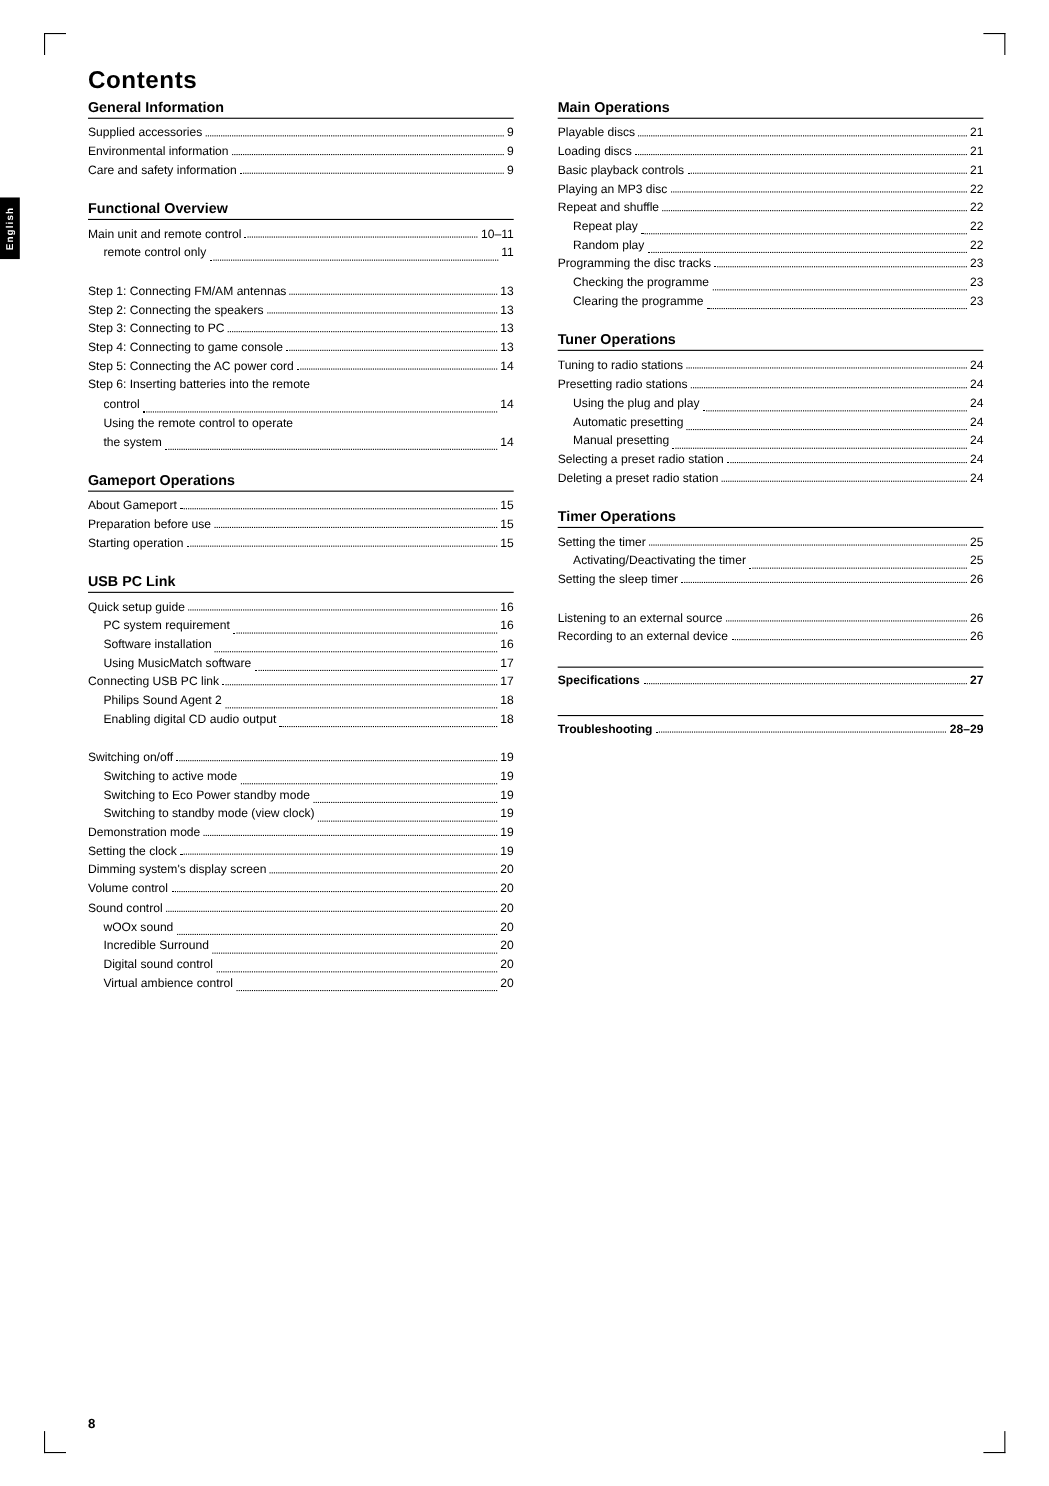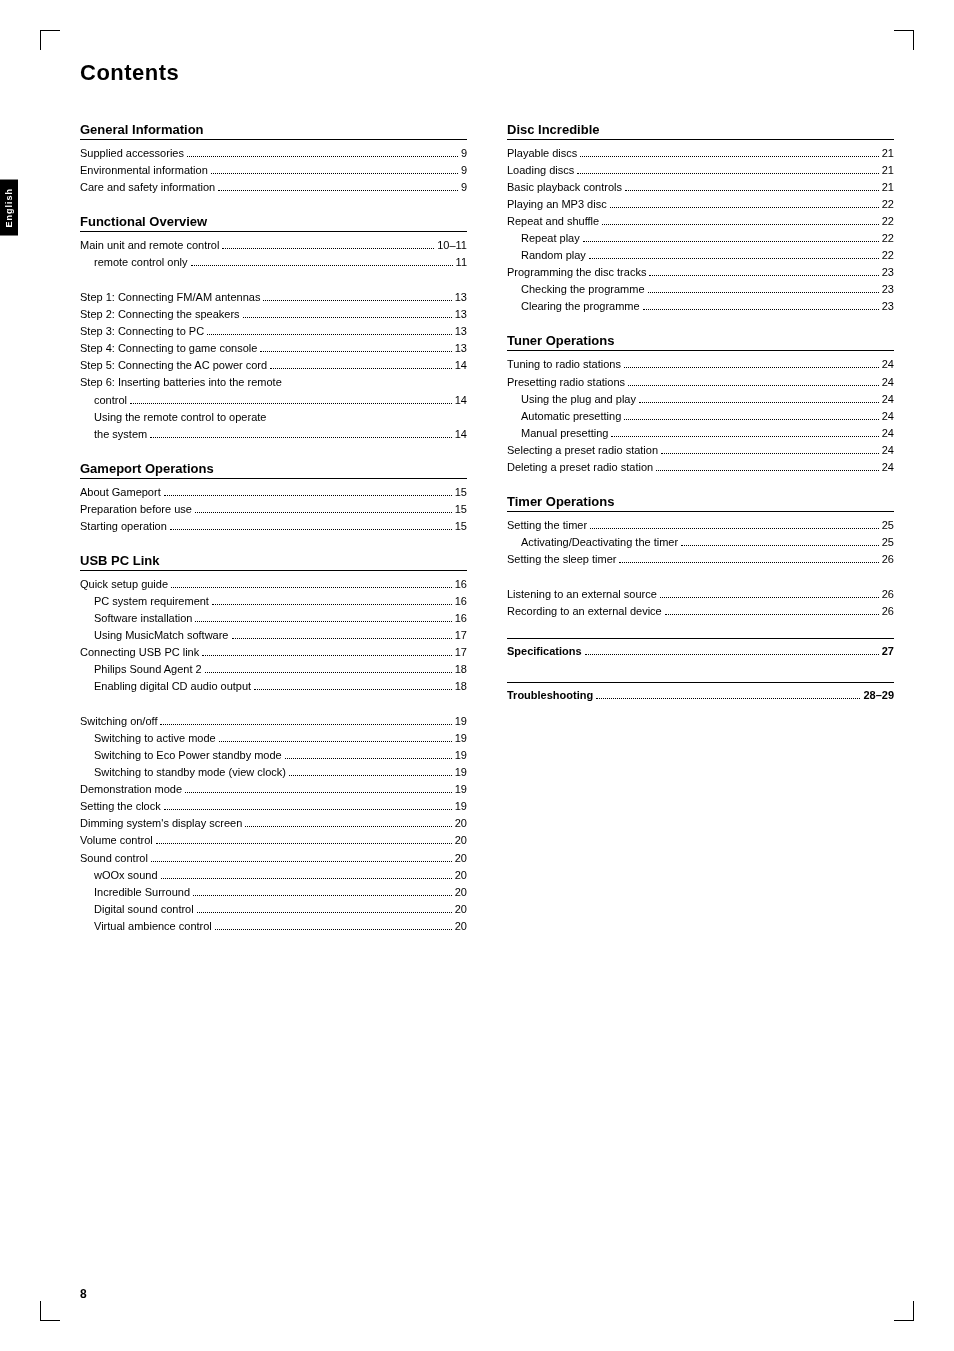--- a/index.html
+++ b/index.html
@@ -48,55 +48,54 @@
       position: absolute;
       bottom: 50px;
       left: 80px;
       font-size: 12px;
       font-weight: bold;
     }
 
     h1.contents-title {
       font-size: 22px;
       font-weight: bold;
-      margin-bottom: 20px;
+      margin-bottom: 4px;
       letter-spacing: 0.5px;
     }
 
     .two-col {
       display: flex;
       gap: 40px;
     }
 
     .col {
       flex: 1;
     }
 
     .section {
       margin-bottom: 18px;
-      margin-top: 16px;
     }
 
     .section-title {
       font-size: 13px;
       font-weight: bold;
       border-bottom: 1.5px solid #000;
       padding-bottom: 2px;
       margin-bottom: 5px;
     }
 
     
     .toc-row {
       display: flex;
       align-items: baseline;
       line-height: 1.55;
       font-size: 11px;
     }
 
-    .toc-row.indented { padding-left: 14px; }
+    .toc-row.indented { padding-left: 14px; align-items: flex-end; }
 
     .toc-text {
       white-space: nowrap;
     }
 
     .toc-fill {
       flex: 1;
       border-bottom: 1px dotted #000;
       margin: 0 3px 2px 3px;
       min-width: 10px;
@@ -339,21 +338,21 @@
           <div class="toc-row indented">
             <span class="toc-text">Virtual ambience control</span>
             <span class="toc-fill"></span>
             <span class="toc-num">20</span>
           </div>
         </div>
       </div>
 
     <div class="col" id="right-col">
         <div class="section">
-          <div class="section-title">Disc Incredible</div>
+          <div class="section-title">Main Operations</div>
           <div class="toc-row">
             <span class="toc-text">Playable discs</span>
             <span class="toc-fill"></span>
             <span class="toc-num">21</span>
           </div>
           <div class="toc-row">
             <span class="toc-text">Loading discs</span>
             <span class="toc-fill"></span>
             <span class="toc-num">21</span>
           </div>

